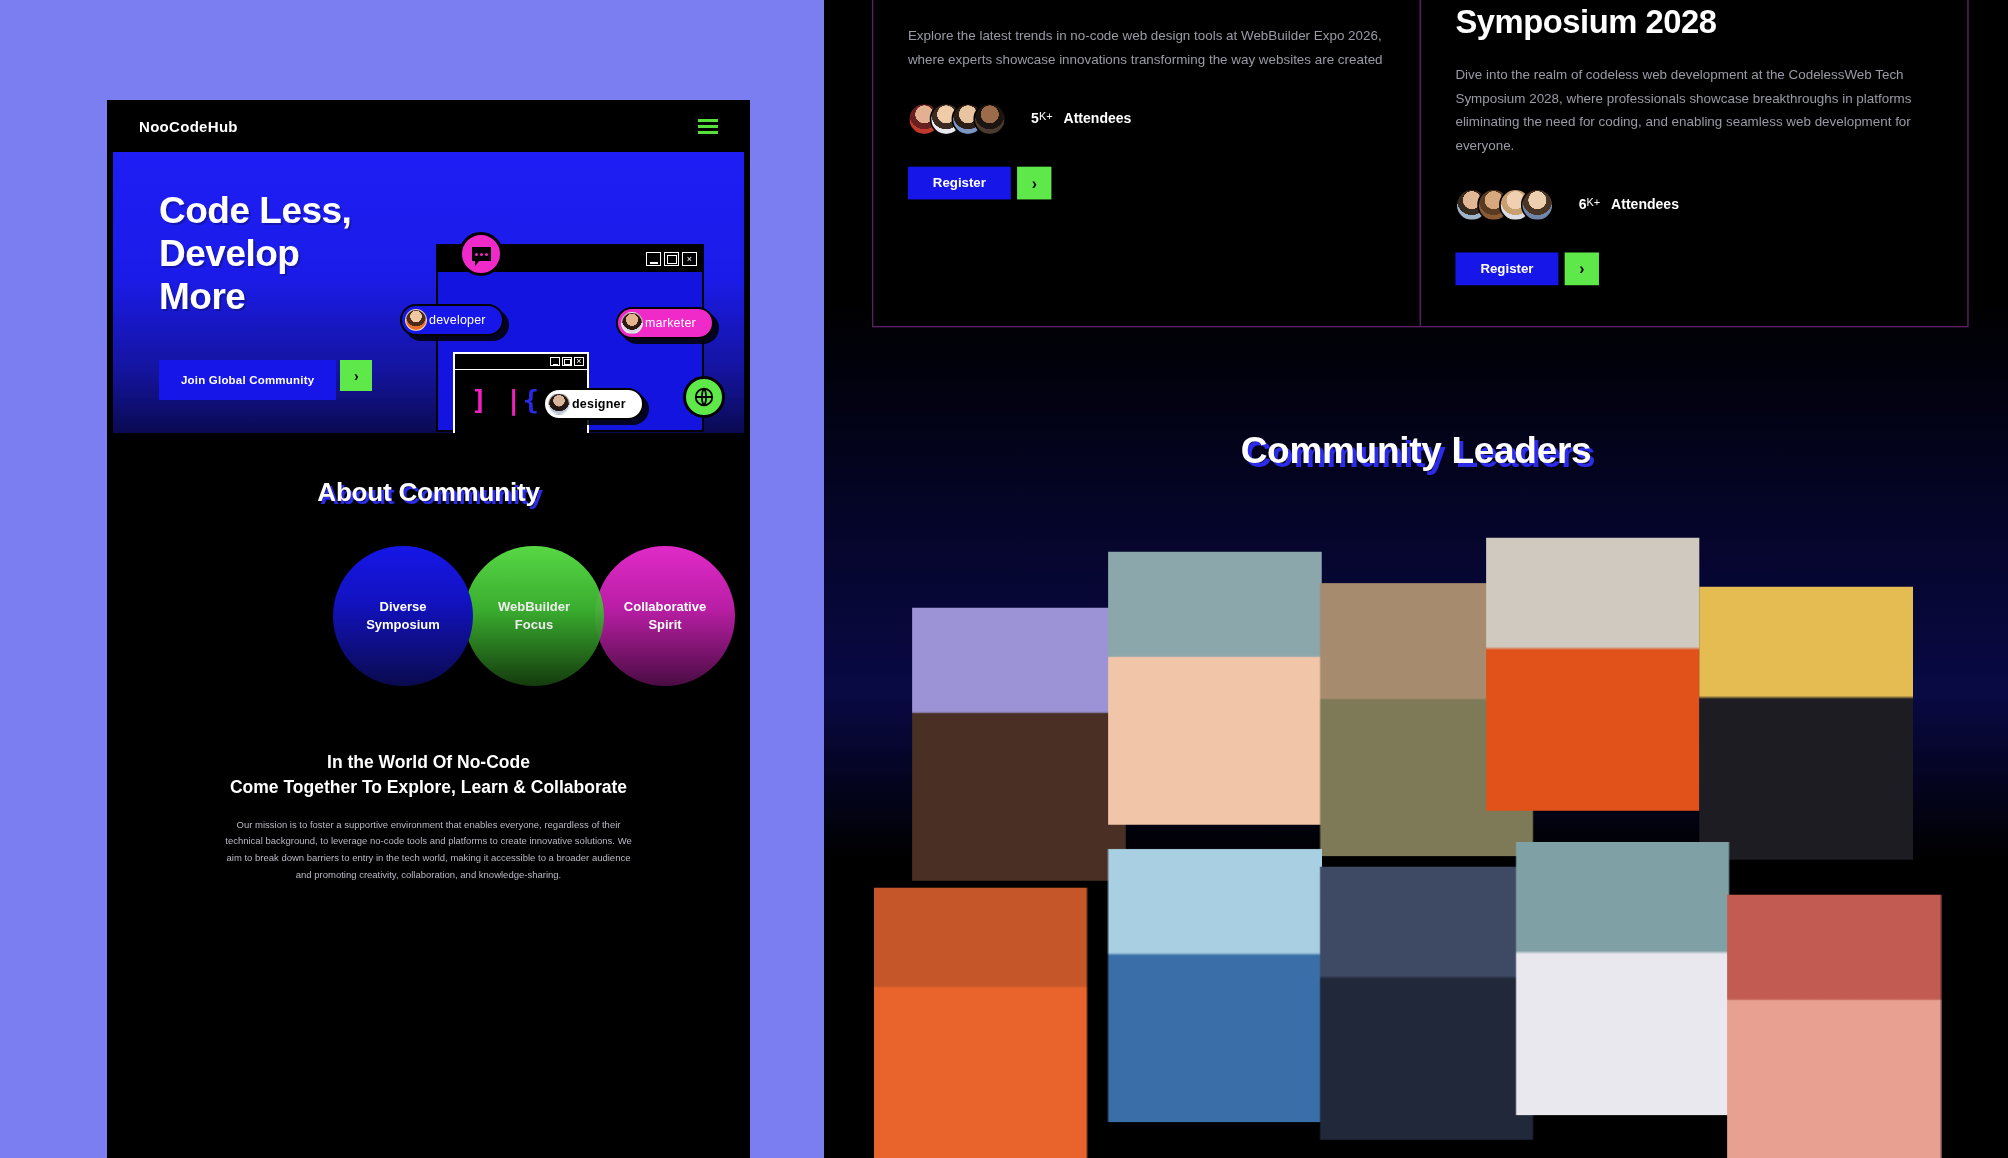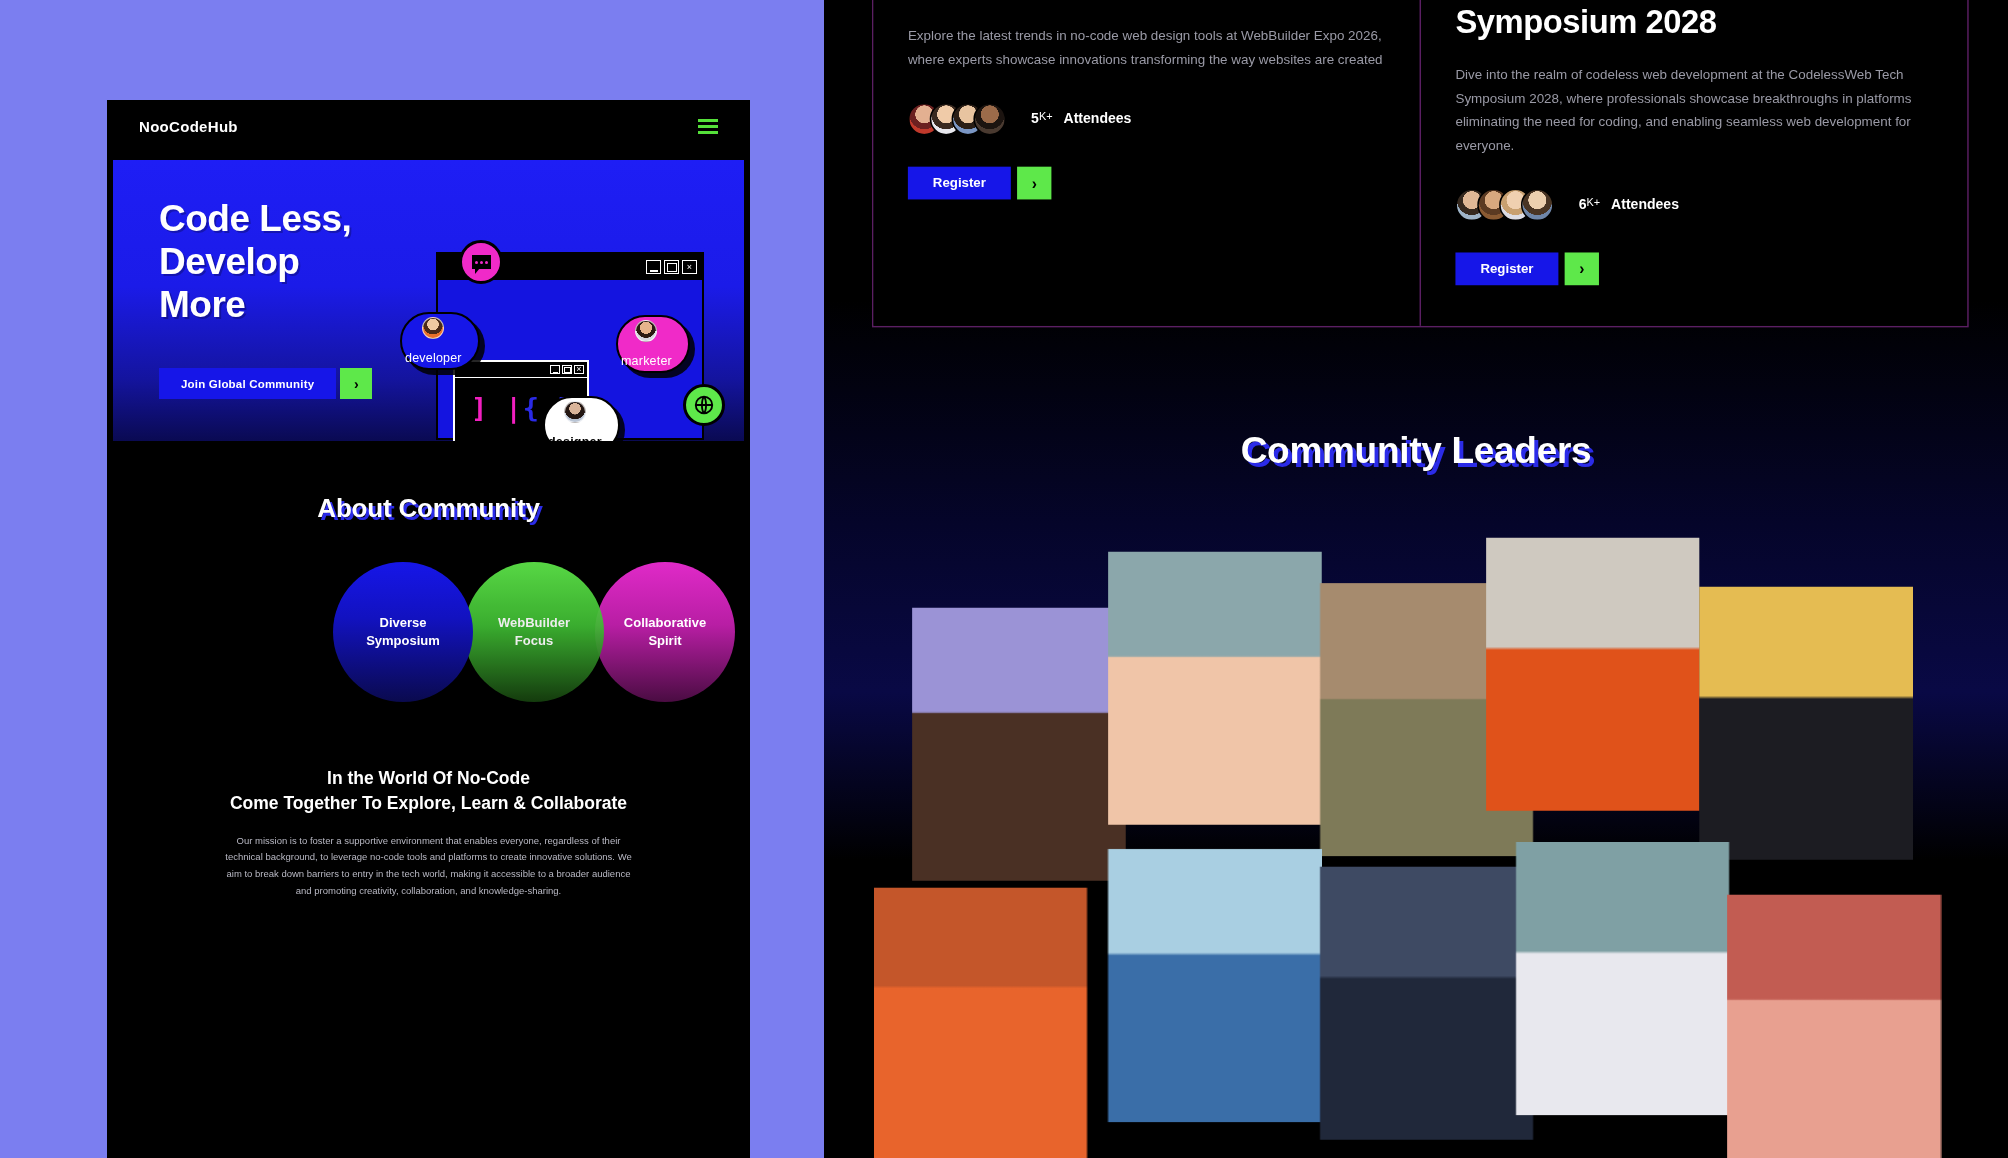--- a/index.html
+++ b/index.html
@@ -20,40 +20,40 @@
     display:flex; align-items:center; justify-content:space-between;
     padding:12px 32px;
   }
   .logo {
     color:#fff; font-size:15px; font-weight:bold;
     letter-spacing:.3px;
   }
   .burger { display:flex; flex-direction:column; gap:3px; cursor:pointer; }
   .burger i { display:block; width:20px; height:3px; background:#55e03a; }
   .hero {
-    position:relative; margin:8px 6px;
+    position:relative; margin:0 6px;
     height:281px;
     background:linear-gradient(180deg,#1e1ef5 0%,#1b1be8 45%,#14149e 78%,#0a0a52 100%);
     overflow:hidden;
   }
   .hero-title {
     position:absolute; left:46px; top:38px;
     color:#fff; font-size:37px; line-height:1.16;
     font-weight:bold; letter-spacing:-0.5px;
     text-shadow:2px 2px 0 rgba(0,0,0,.25);
     z-index:6;
   }
   .cta-row {
     position:absolute; left:46px; top:208px;
     display:flex; align-items:stretch; z-index:7;
   }
   .cta-btn {
     background:#1616e8; color:#fff; border:none;
     font-size:11.5px; font-weight:bold;
-    padding:0 22px; height:31px; cursor:pointer;
+    padding:0 22px; height:40px; cursor:pointer;
     font-family:"Liberation Sans", sans-serif;
     letter-spacing:.2px;
   }
   .cta-arrow {
     background:#5ee84a; width:32px; height:31px; margin-left:4px;
     display:flex; align-items:center; justify-content:center;
     color:#000; font-size:14px; cursor:pointer; font-weight:bold;
   }
   
   .win-outer {
@@ -86,23 +86,22 @@
     font-size:27px; font-weight:bold;
     padding:14px 0 0 16px; letter-spacing:1px;
   }
   .code-sym .pk { color:#f21fc0; }
   .code-sym .bl { color:#2a2ae6; }
   
   .pill {
     position:absolute; display:flex; align-items:center;
     border-radius:40px; border:2.5px solid #000;
     box-shadow:5px 5px 0 rgba(0,0,0,.85);
-    padding:3px 16px 3px 3px; gap:12px; z-index:8;
+    padding:3px 16px 3px 3px; gap:2px; z-index:8;
     cursor:pointer;
-    flex-direction:column;
   }
   .pill .av { width:22px; height:22px; border-radius:50%; flex:0 0 auto;
               border:1.5px solid rgba(255,255,255,.7); background-size:cover;}
   .pill span { font-size:12.5px; font-weight:500; letter-spacing:.2px;}
   #pill-developer { left:287px; top:152px; background:#1616e8; }
   #pill-developer span { color:#fff; }
   #pill-developer .av { background:radial-gradient(circle at 50% 32%,#f0c9a2 0 34%,#4a2a18 35% 58%,#e8702a 59% 100%); }
   #pill-marketer { left:503px; top:155px; background:#f02ac8; }
   #pill-marketer span { color:#fff; }
   #pill-marketer .av { background:radial-gradient(circle at 50% 34%,#e6b48c 0 36%,#2c1a12 37% 60%,#d8d8e0 61% 100%); }

